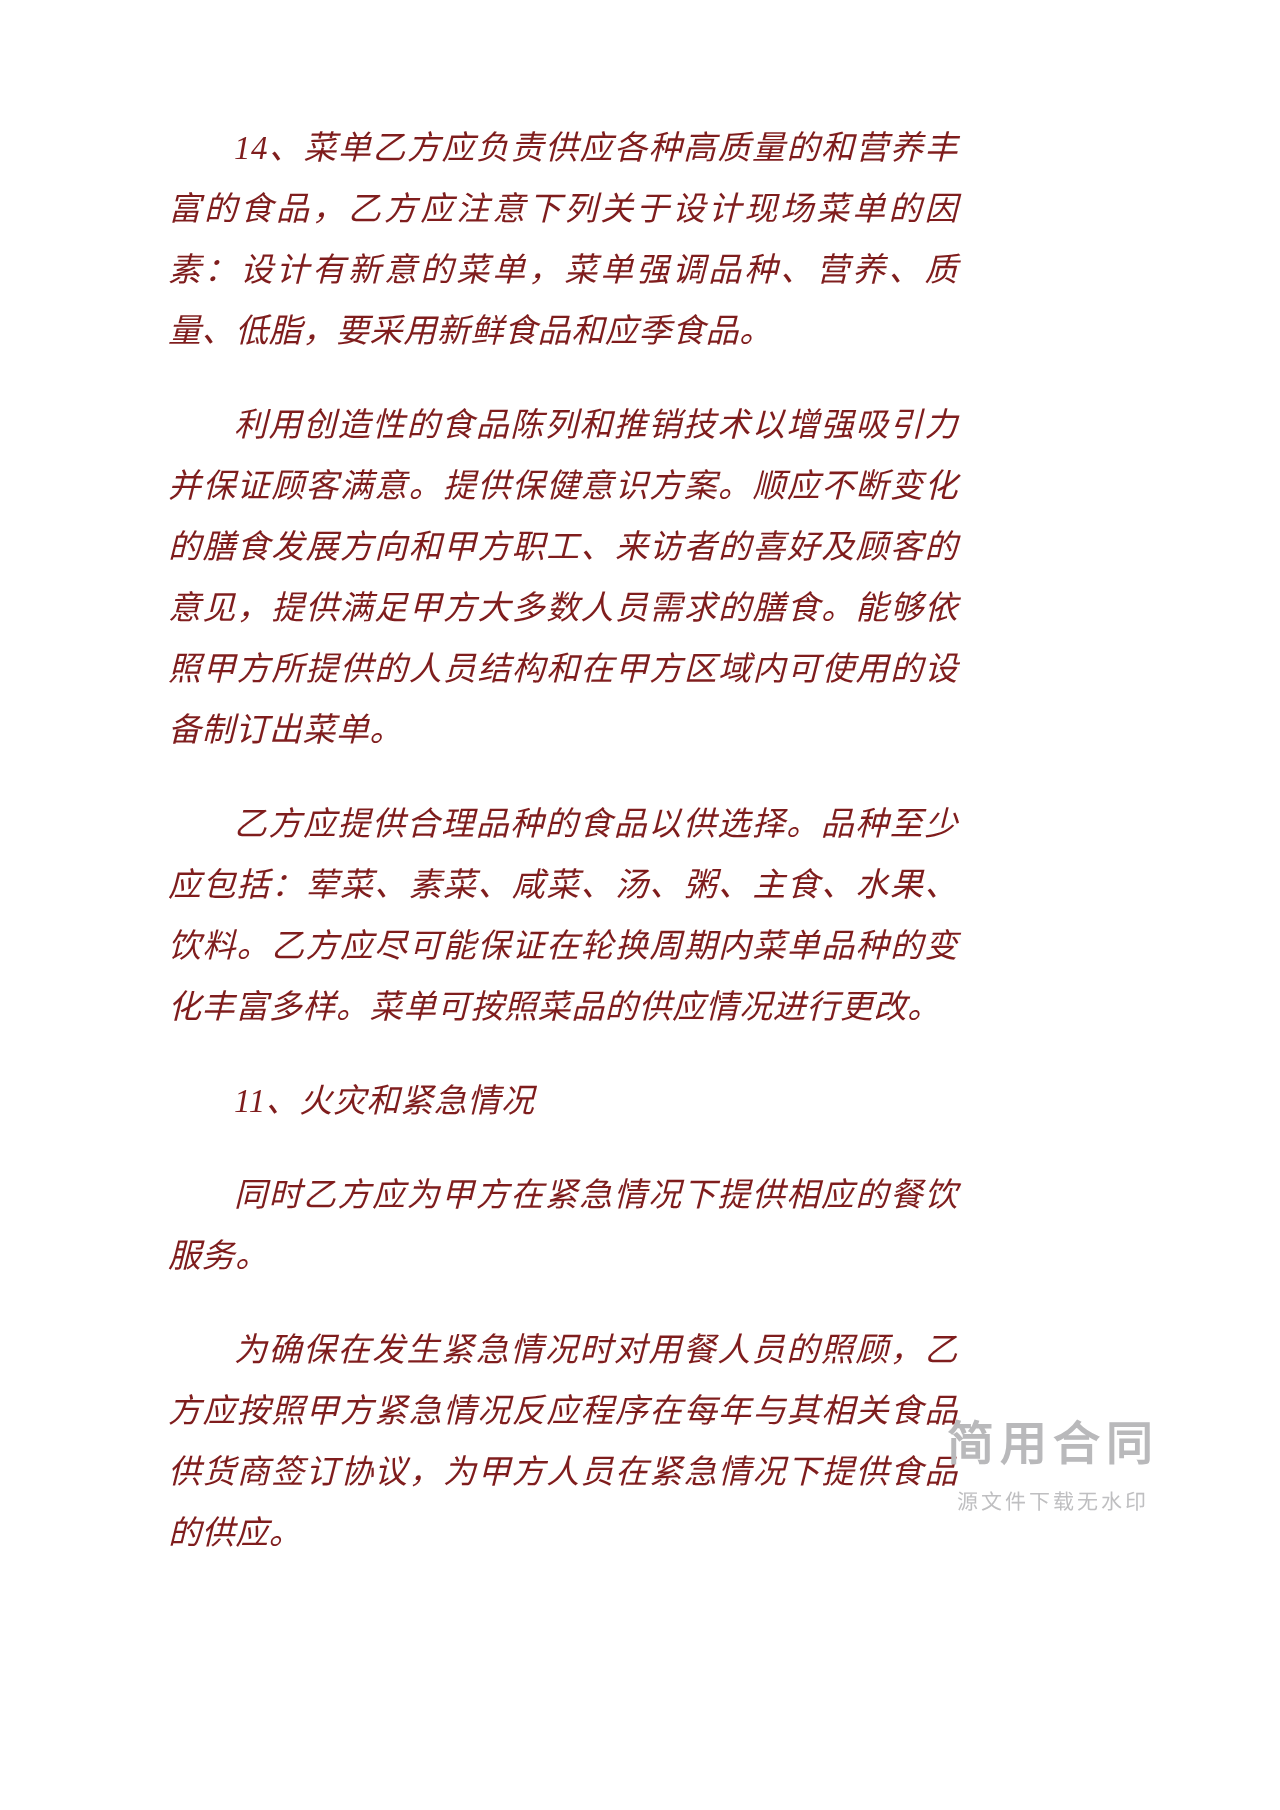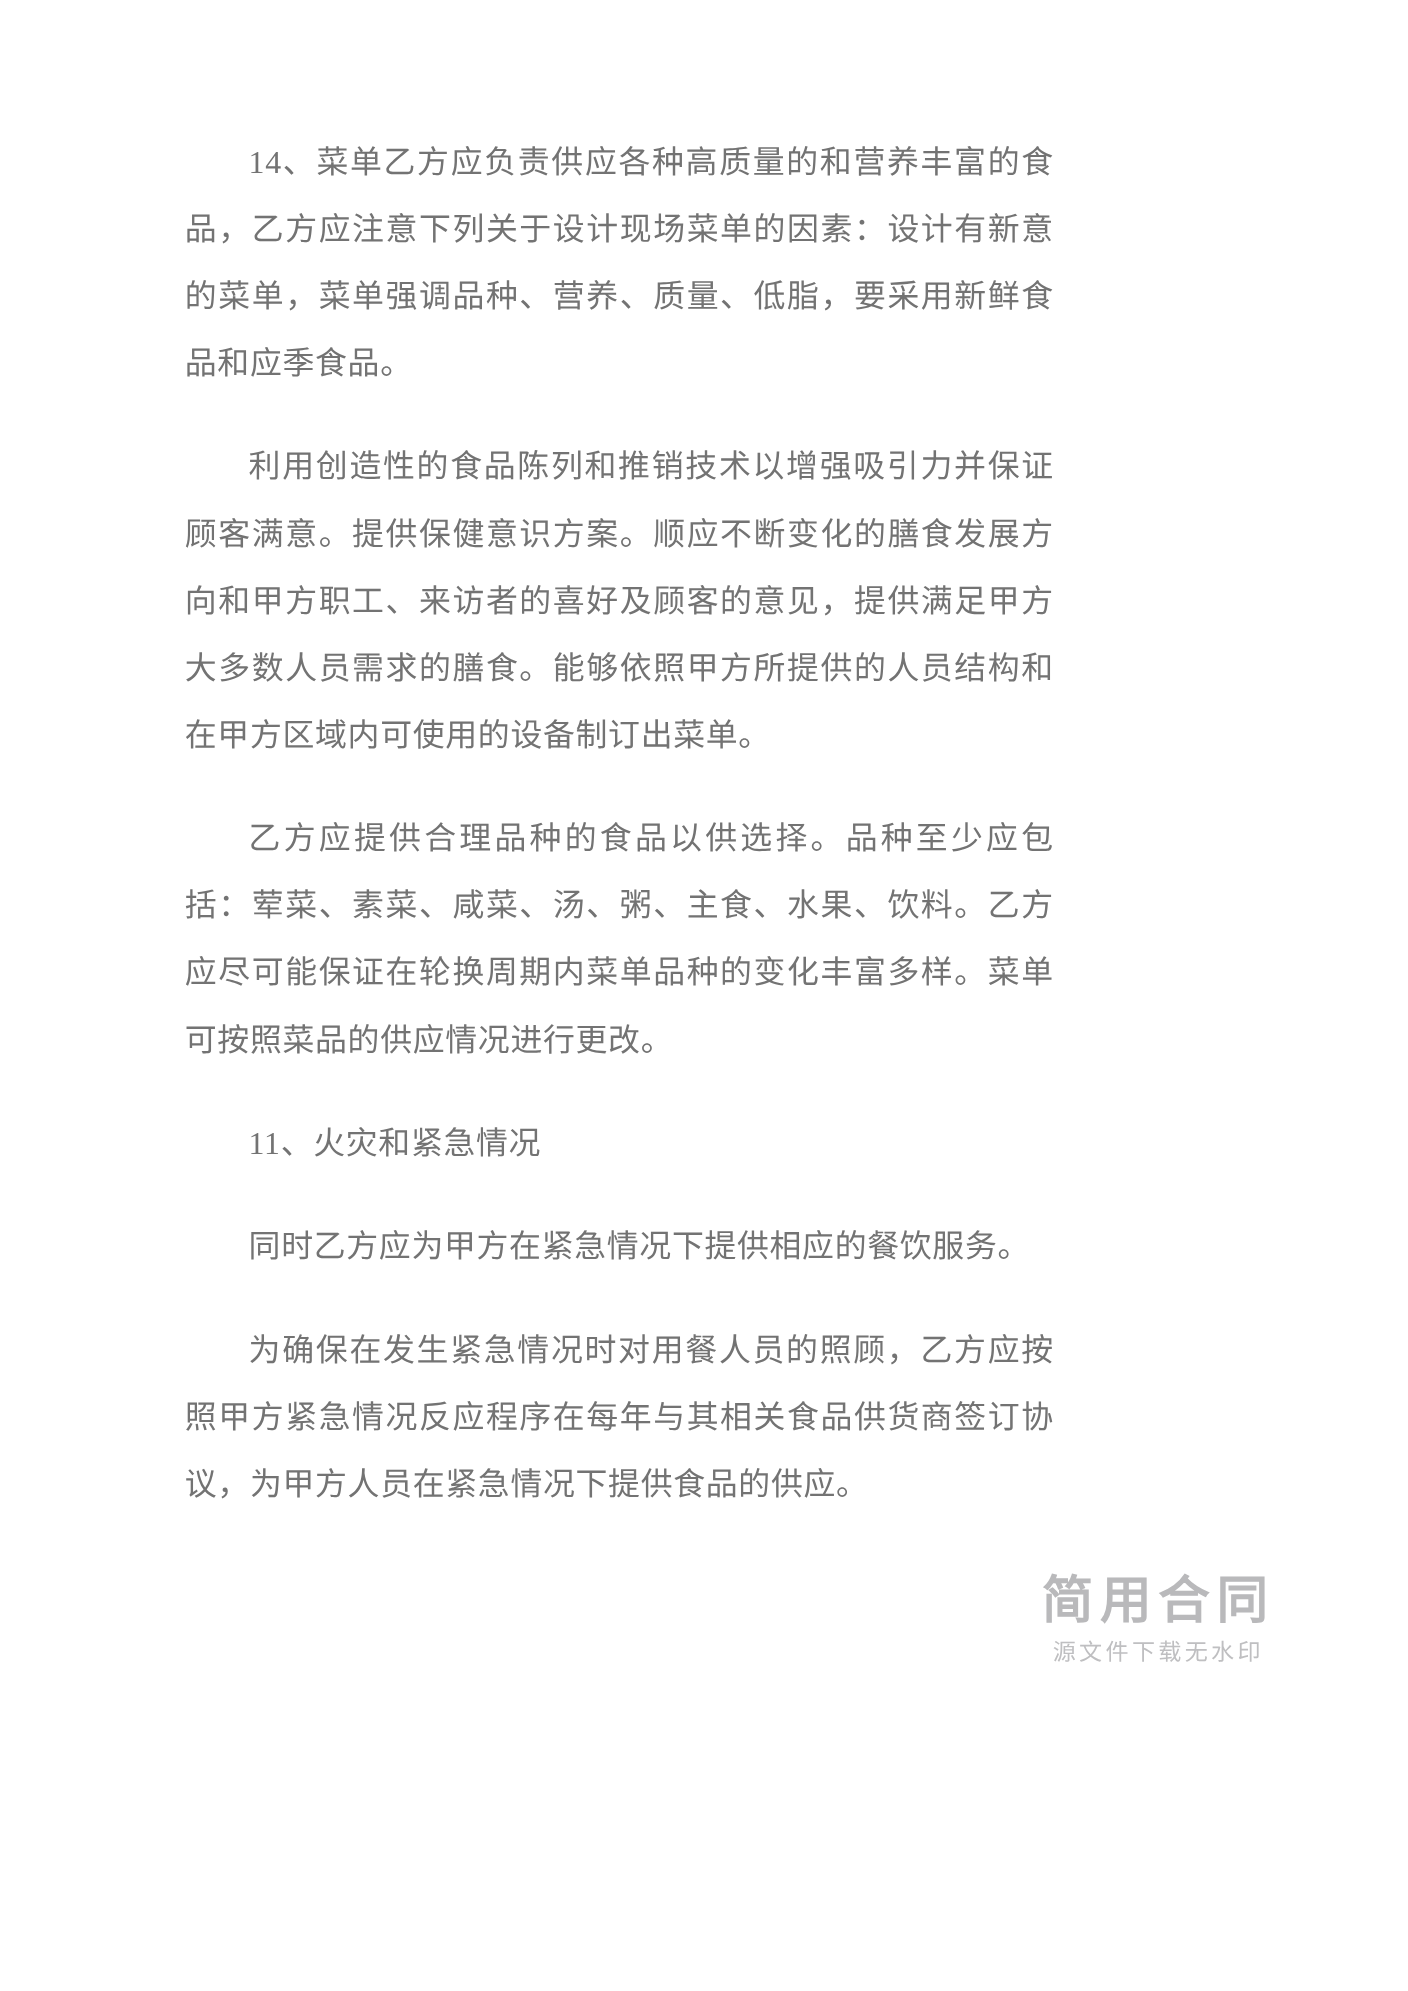--- a/index.html
+++ b/index.html
@@ -21,30 +21,31 @@
 
   .doc-body {
     position: absolute;
     left: 168px;
     top: 118px;
     width: 790px;
   }
 
   .para {
     font-family: "Liberation Serif", "DejaVu Serif", serif;
-    font-size: 29px;
+    font-size: 33px;
     line-height: 61px;
-    color: #737373;
+    color: #7f1d1d;
     text-align: justify;
     text-justify: inter-character;
     text-align-last: left;
     letter-spacing: 0.6px;
     margin: 0 0 33px 0;
     word-break: break-all;
     white-space: normal;
+    font-style: italic;
   }
 
   .para.indent {
     text-indent: 2em;
   }
 
   .para.heading {
     text-indent: 2em;
     text-align: left;
     margin-bottom: 33px;
@@ -70,21 +71,21 @@
     line-height: 1.05;
     white-space: nowrap;
   }
 
   .watermark-sub {
     font-family: "Liberation Sans", "DejaVu Sans", sans-serif;
     font-size: 21px;
     font-weight: 400;
     letter-spacing: 3px;
     color: #bfbfc1;
-    margin-top: 6px;
+    margin-top: 17px;
     white-space: nowrap;
   }
 </style>
 </head>
 <body>
 
 <div class="page">
 
   <div class="doc-body">
 

